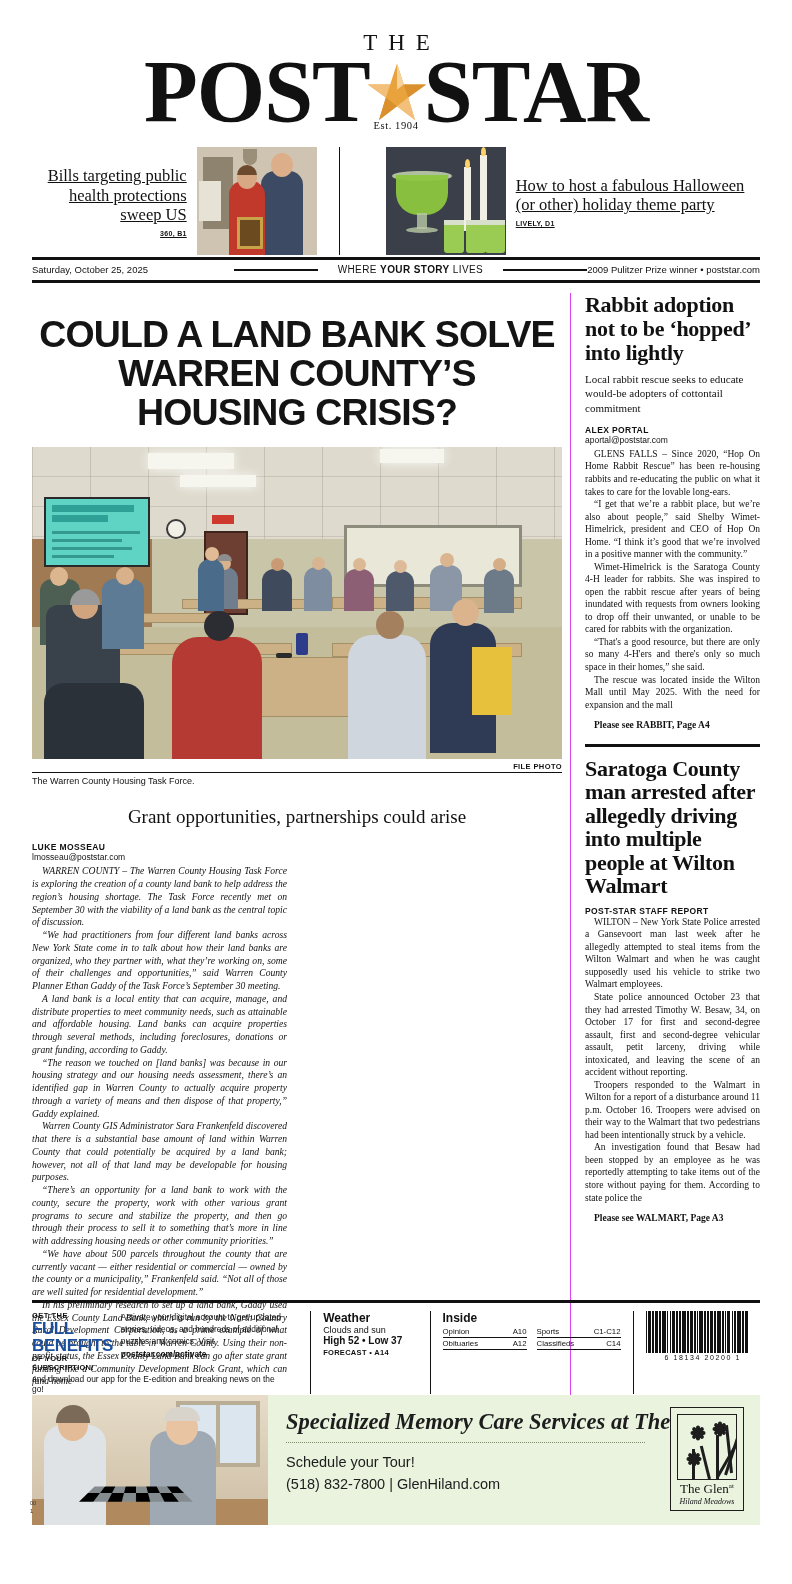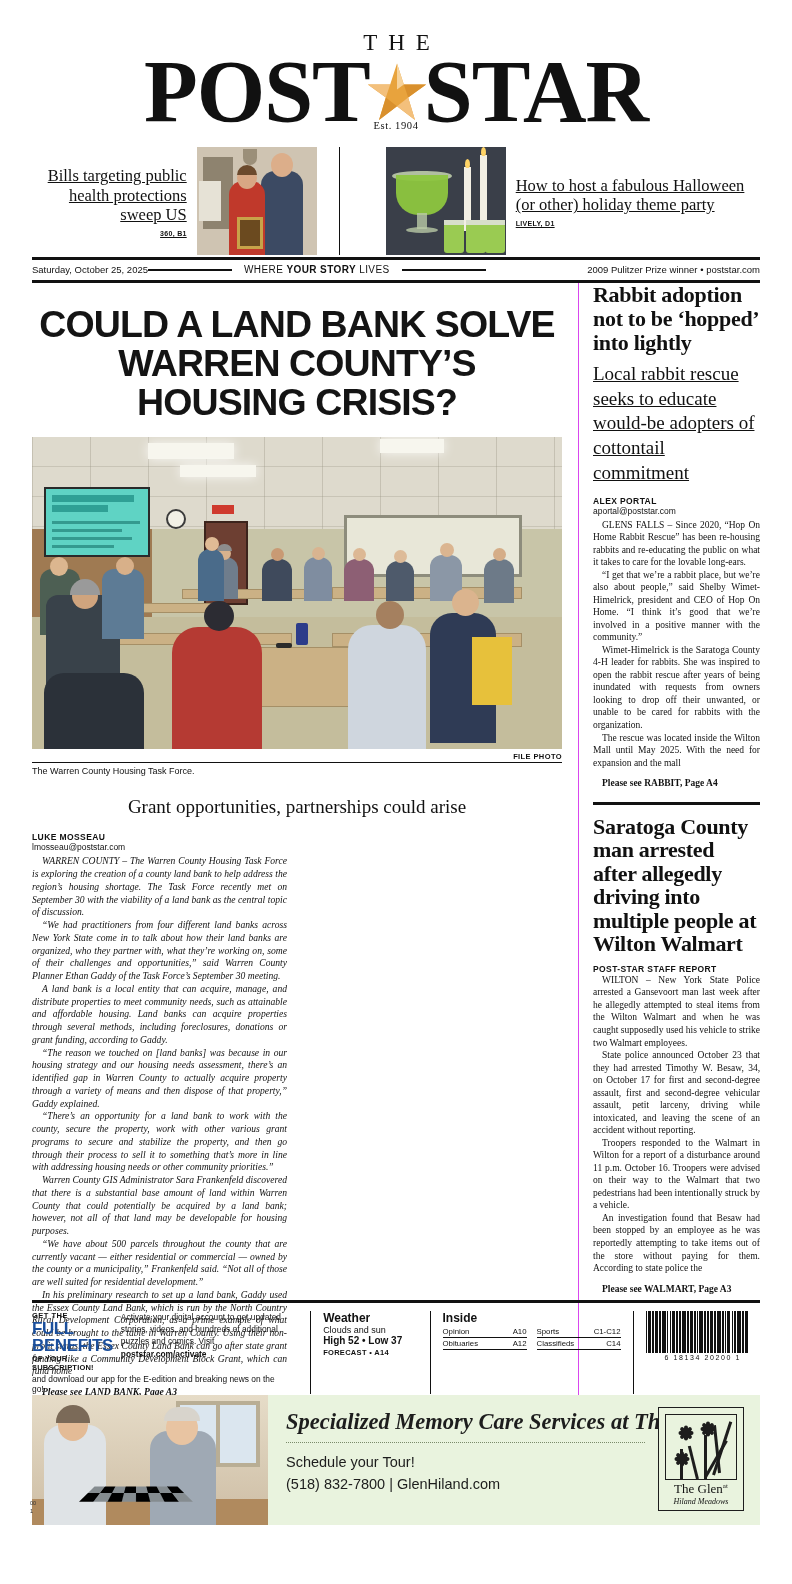--- a/index.html
+++ b/index.html
@@ -90,29 +90,29 @@
 
   
   .rule-thick { border-top: 3px solid #111; }
   .rule-thin  { border-top: 1px solid #111; }
   .dateline {
     display: flex; align-items: center; justify-content: space-between;
     font-family: "Liberation Sans", sans-serif;
     font-size: 9.5px; padding: 4px 0 5px;
   }
   .dateline .center {
-    display:flex; align-items:center; gap:12px; flex:1; justify-content:flex-start;
+    display:flex; align-items:center; gap:20px; flex:1; justify-content:flex-end;
     font-size: 10px; letter-spacing:.4px;
   }
   .dl-line { height:2px; background:#111; width:84px; }
   .dl-slogan span.b { font-weight:700; }
   .dl-right { font-size: 9.5px; }
 
   
-  .content { display: flex; gap: 8px; }
+  .content { display: flex; gap: 0; margin-top: 10px; }
   .col-main { width: 530px; }
   .col-side { width: 196px; padding-left: 14px; border-left: 1px solid #d946ef; margin-left: 8px; }
 
   .hero-head {
     font-family: "Liberation Sans", sans-serif;
     font-weight: 700; font-size: 37.5px; line-height: 1.03;
     letter-spacing: -0.9px; text-align: center; color:#141414;
     padding: 22px 6px 16px;
   }
 
@@ -177,21 +177,21 @@
   .jump b { font-weight: 700; }
 
   
   .side-head {
     font-family: "Liberation Serif", serif;
     font-weight: 700; font-size: 22px; line-height: 1.07;
     letter-spacing:-0.3px; margin-bottom: 8px;
   }
   .side-deck {
     font-family: "Liberation Serif", serif;
-    font-size: 19px; line-height: 1.3; margin-bottom: 10px; text-decoration: underline;
+    font-size: 11px; line-height: 1.3; margin-bottom: 10px;
   }
   .side-body p {
     font-family: "Liberation Serif", serif;
     font-size: 9.5px; line-height: 1.32; text-align: justify;
     text-indent: 9px; hyphens: auto;
   }
   .side-rule { border-top: 3px solid #111; margin: 12px 0 10px; }
 
   
   .promo-wrap { position:absolute; left:32px; right:32px; top:1300px; }
@@ -261,21 +261,21 @@
     background-blend-mode: difference; transform: perspective(60px) rotateX(52deg); }
 
   .ad-main { flex:1; background:#e9f3de; position:relative; padding: 14px 14px 10px 18px; }
   .ad-h {
     font-family:"Liberation Serif", serif; font-style: italic; font-weight:700;
     font-size: 22.5px; line-height:1.13; color:#1d1d1d;
   }
   .ad-dots { border-top: 1.5px dotted #7a8a6a; margin: 8px 0 9px; width:78%; }
   .ad-sub { font-family:"Liberation Sans", sans-serif; font-size: 14.5px; line-height:1.5; color:#1d1d1d; }
   .ad-logo {
-    position:absolute; right:16px; top:12px; width:86px; height:104px;
+    position:absolute; right:16px; top:12px; width:74px; height:104px;
     border:1.5px solid #1d1d1d; display:flex; flex-direction:column;
     align-items:center; justify-content:flex-end; padding-bottom:4px; background:#e9f3de;
   }
   .ad-logo-art { position:absolute; left:6px; top:6px; right:6px; height:66px; border:1px solid #1d1d1d; overflow:hidden;}
   .daisy { position:absolute; width:16px; height:16px; }
   .daisy::before, .daisy::after {
     content:""; position:absolute; left:50%; top:50%; width:15px; height:4px;
     background:#1d1d1d; transform:translate(-50%,-50%); border-radius:2px;
   }
   .daisy::after { transform:translate(-50%,-50%) rotate(90deg); }
@@ -468,39 +468,40 @@
 
       <div class="deck">Grant opportunities, partnerships could arise</div>
 
       <div class="twocol bodytext">
         <div class="byline-name">LUKE MOSSEAU</div>
         <div class="byline-mail">lmosseau@poststar.com</div>
         <p>WARREN COUNTY – The Warren County Housing Task Force is exploring the creation of a county land bank to help address the region’s housing shortage. The Task Force recently met on September 30 with the viability of a land bank as the central topic of discussion.</p>
         <p>“We had practitioners from four different land banks across New York State come in to talk about how their land banks are organized, who they partner with, what they’re working on, some of their challenges and opportunities,” said Warren County Planner Ethan Gaddy of the Task Force’s September 30 meeting.</p>
         <p>A land bank is a local entity that can acquire, manage, and distribute properties to meet community needs, such as attainable and affordable housing. Land banks can acquire properties through several methods, including foreclosures, donations or grant funding, according to Gaddy.</p>
         <p>“The reason we touched on [land banks] was because in our housing strategy and our housing needs assessment, there’s an identified gap in Warren County to actually acquire property through a variety of means and then dispose of that property,” Gaddy explained.</p>
+        <p>Warren County GIS Administrator Sara Frankenfeld discovered that there is a substantial base amount of land within Warren County that could potentially be acquired by a land bank; however, not all of that land may be developable for housing purposes.</p>
         <p>“There’s an opportunity for a land bank to work with the county, secure the property, work with other various grant programs to secure and stabilize the property, and then go through their process to sell it to something that’s more in line with addressing housing needs or other community priorities.”</p>
-        <p>Warren County GIS Administrator Sara Frankenfeld discovered that there is a substantial base amount of land within Warren County that could potentially be acquired by a land bank; however, not all of that land may be developable for housing purposes.</p>
         <p>“We have about 500 parcels throughout the county that are currently vacant — either residential or commercial — owned by the county or a municipality,” Frankenfeld said. “Not all of those are well suited for residential development.”</p>
         <p>In his preliminary research to set up a land bank, Gaddy used the Essex County Land Bank, which is run by the North Country Rural Development Corporation, as a prime example of what could be brought to the table in Warren County. Using their non-profit status, the Essex County Land Bank can go after state grant funding like a Community Development Block Grant, which can fund home</p>
         <p class="jump"><span>Please see </span><b>LAND BANK</b><span>, Page A3</span></p>
       </div>
     </div>
 
     <div class="col-side">
 
       <div>
         <div class="side-head">Rabbit adoption not to be ‘hopped’ into lightly</div>
         <div class="side-deck">Local rabbit rescue seeks to educate would-be adopters of cottontail commitment</div>
         <div class="byline-name">ALEX PORTAL</div>
         <div class="byline-mail">aportal@poststar.com</div>
         <div class="side-body">
           <p>GLENS FALLS – Since 2020, “Hop On Home Rabbit Rescue” has been re-housing rabbits and re-educating the public on what it takes to care for the lovable long-ears.</p>
           <p>“I get that we’re a rabbit place, but we’re also about people,” said Shelby Wimet-Himelrick, president and CEO of Hop On Home. “I think it’s good that we’re involved in a positive manner with the community.”</p>
           <p>Wimet-Himelrick is the Saratoga County 4-H leader for rabbits. She was inspired to open the rabbit rescue after years of being inundated with requests from owners looking to drop off their unwanted, or unable to be cared for rabbits with the organization.</p>
+          <p>“That's a good resource, but there are only so many 4-H'ers and there's only so much space in their homes,” she said.</p>
           <p>The rescue was located inside the Wilton Mall until May 2025. With the need for expansion and the mall</p>
           <p class="jump"><span>Please see </span><b>RABBIT</b><span>, Page A4</span></p>
         </div>
       </div>
 
       <div class="side-rule"></div>
 
       <div>
         <div class="side-head">Saratoga County man arrested after allegedly driving into multiple people at Wilton Walmart</div>
         <div class="byline-name" style="margin-top:6px">POST-STAR STAFF REPORT</div>

